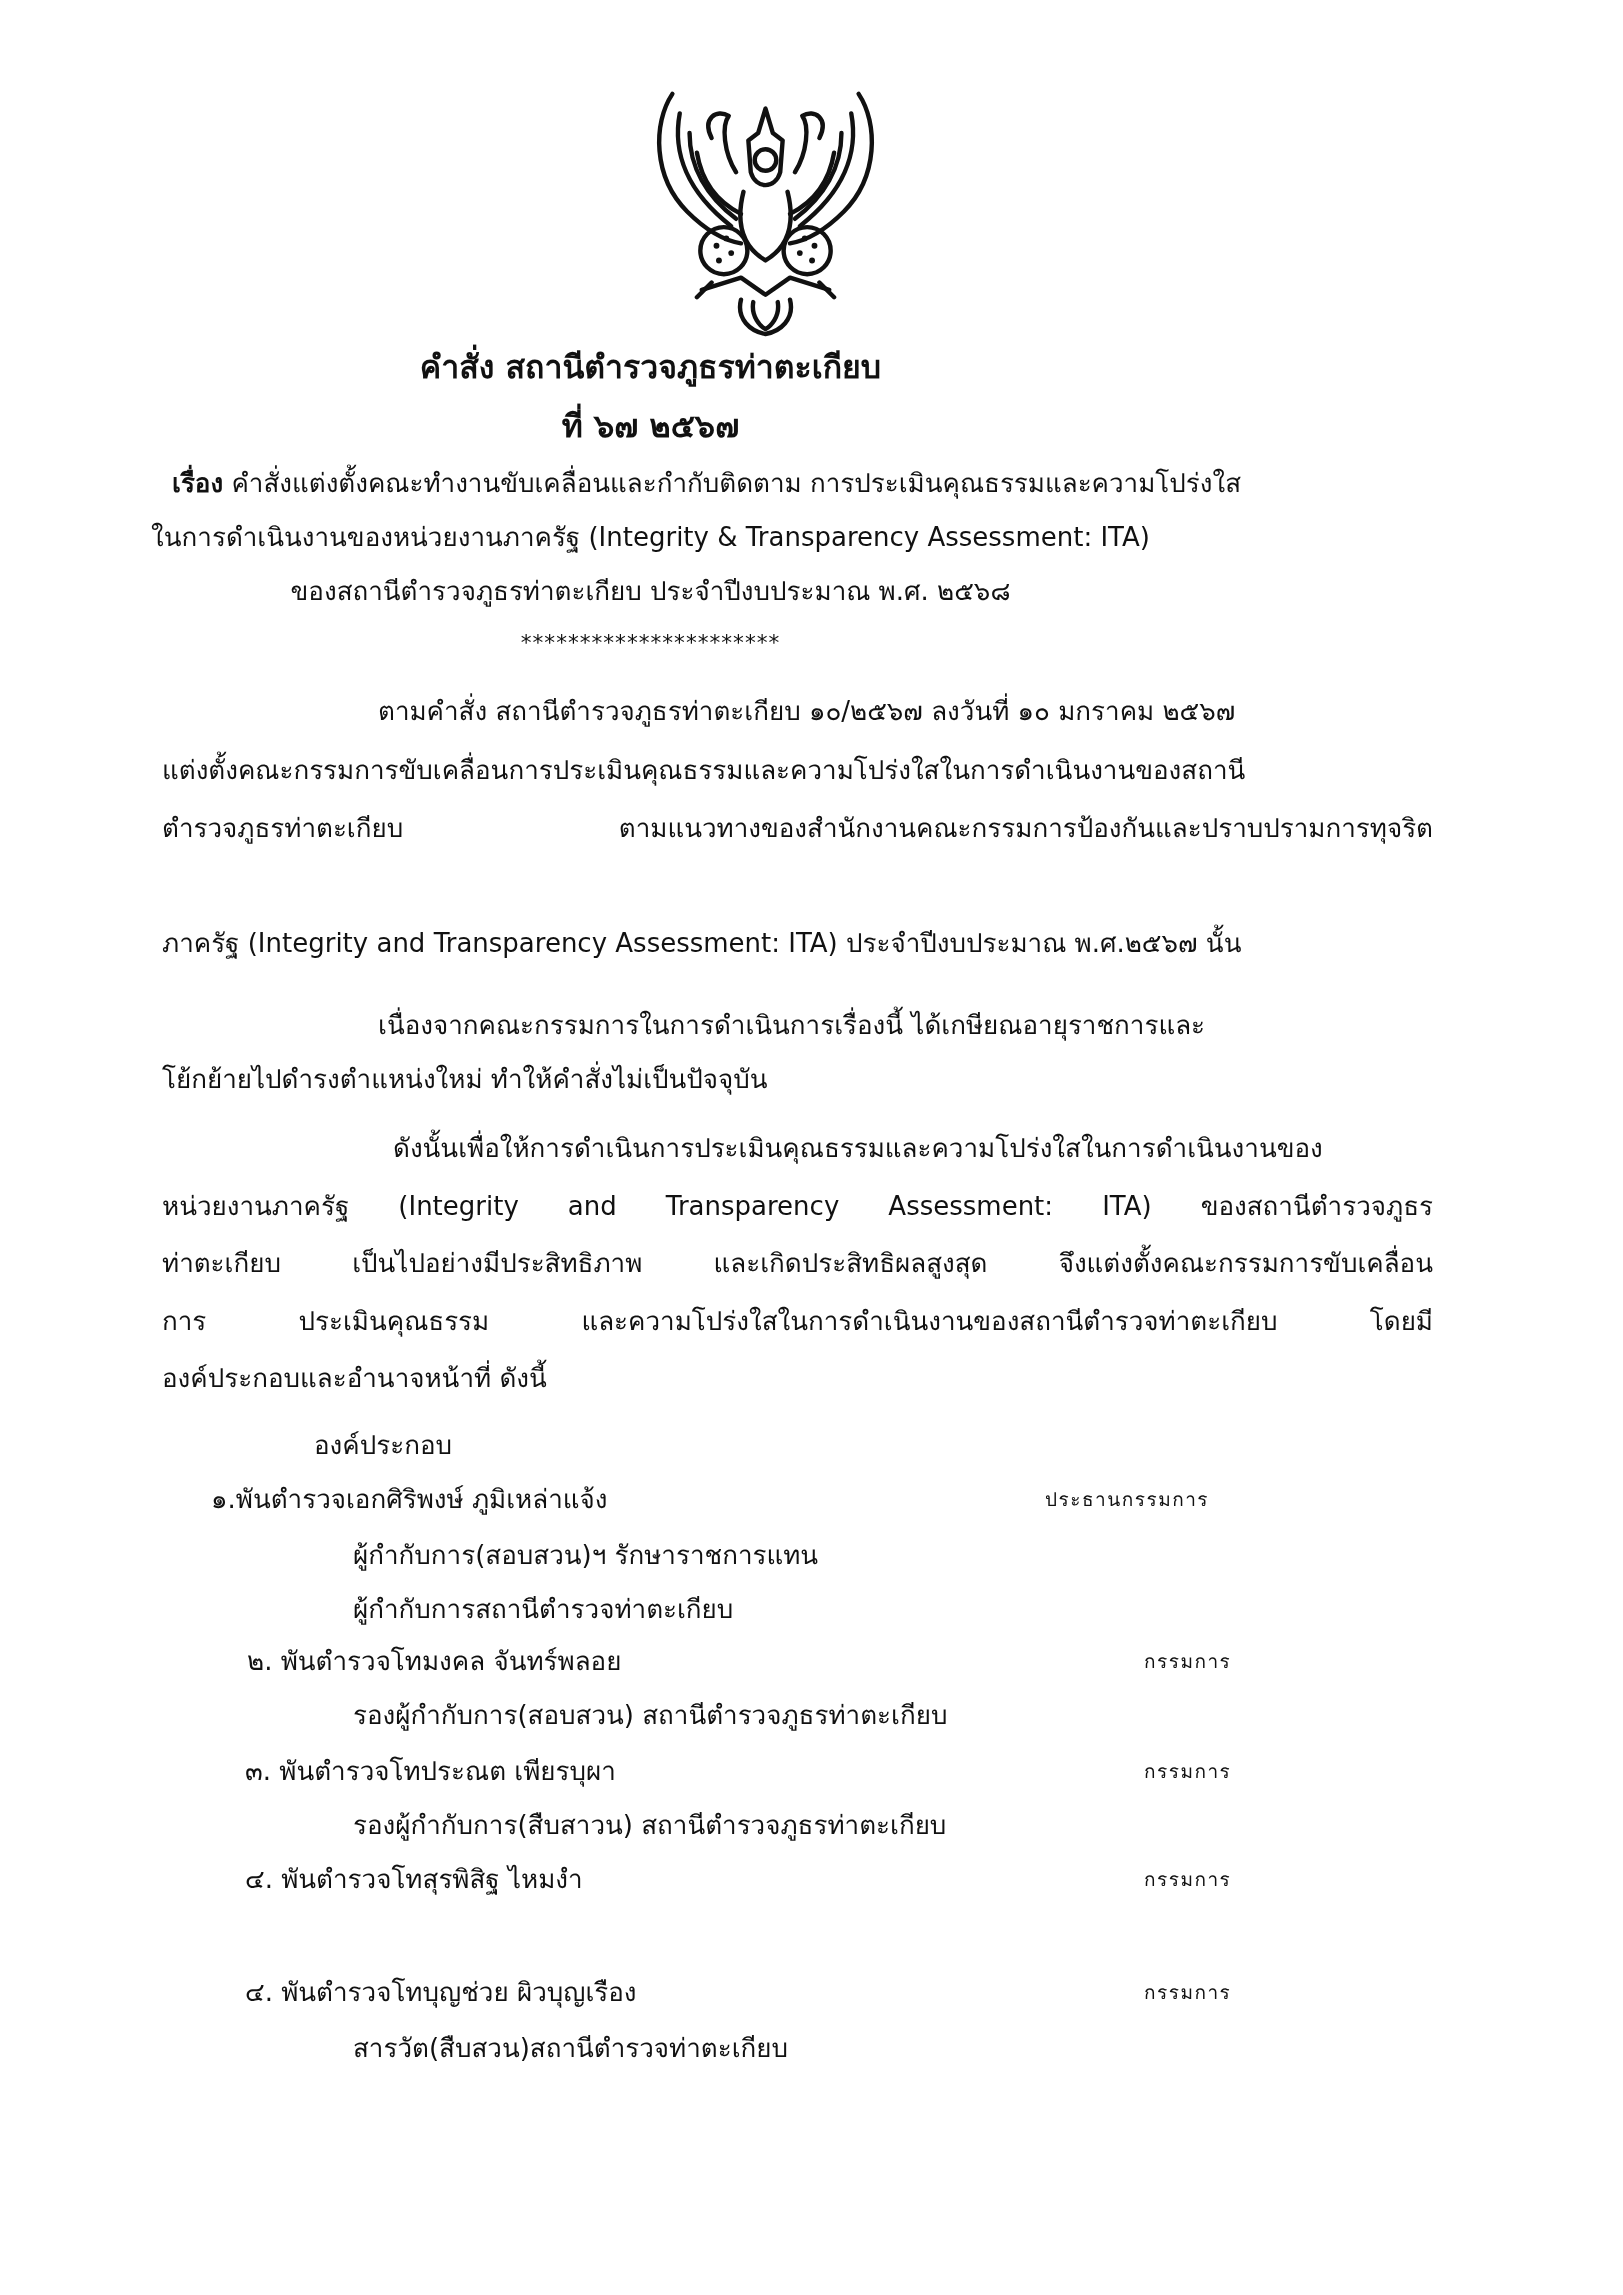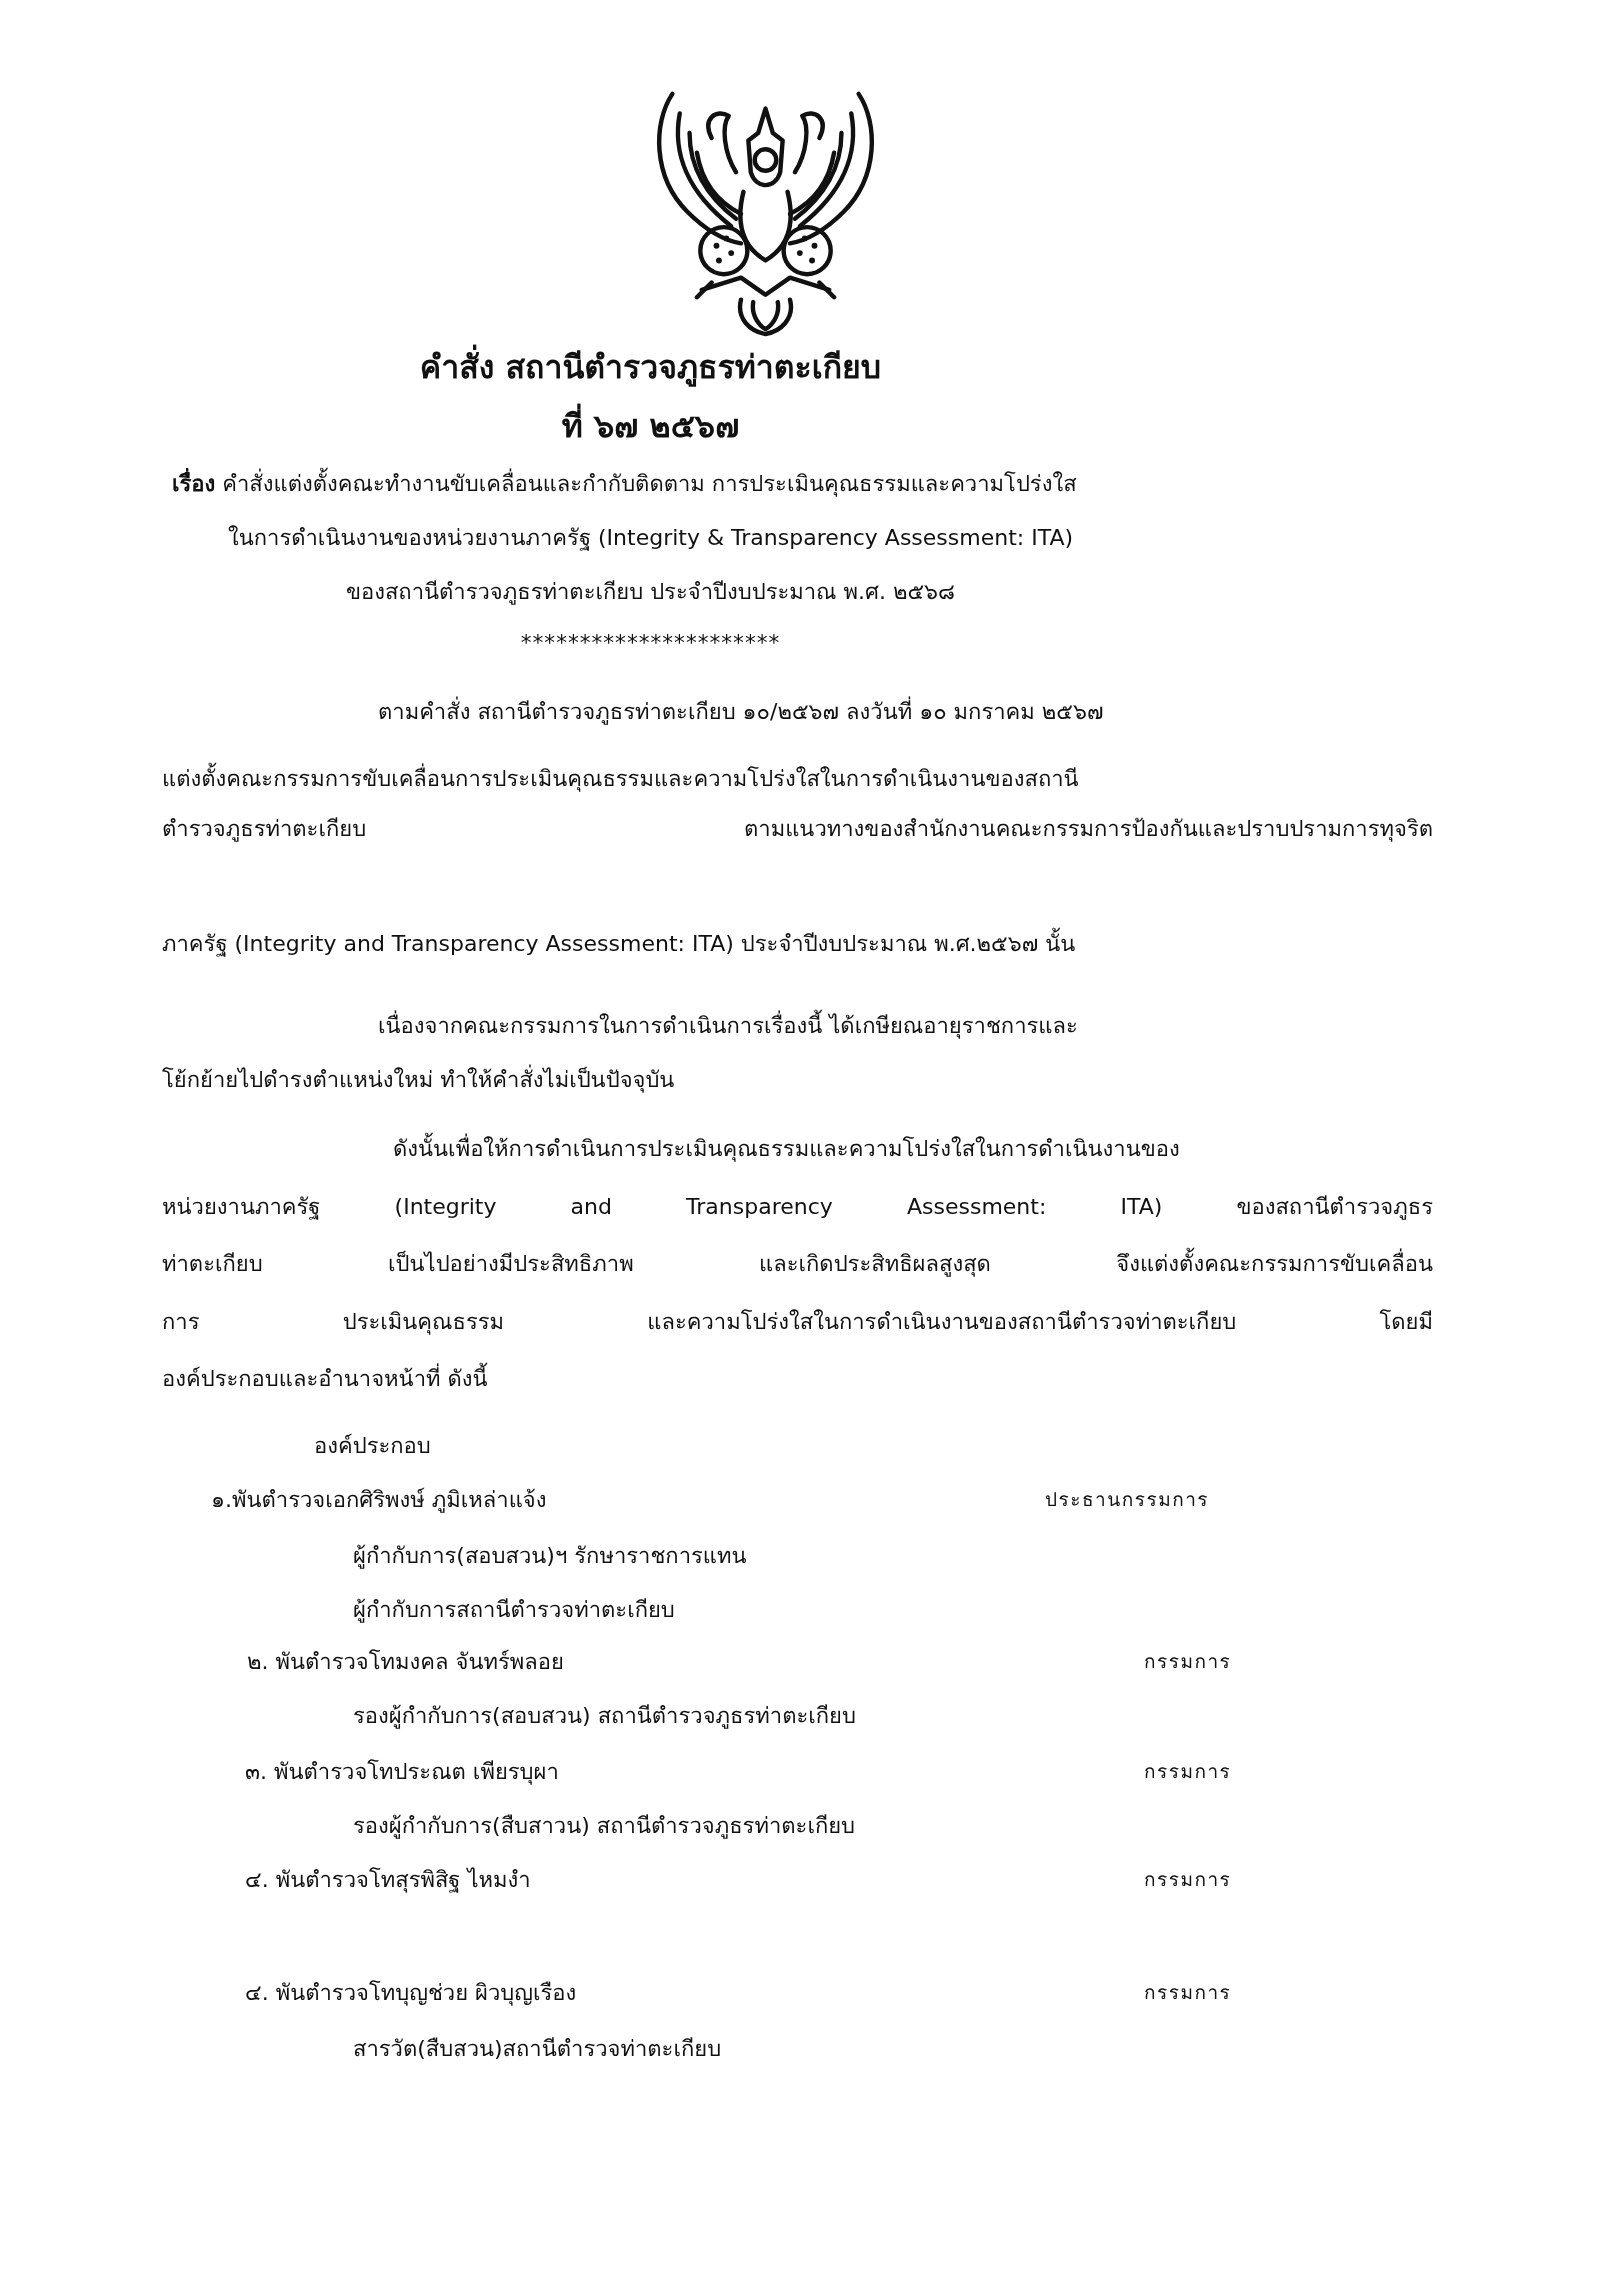--- a/index.html
+++ b/index.html
@@ -1,20 +1,20 @@
 <!DOCTYPE html>
 <html style="font-size:7.9px"><head>
 <meta charset="utf-8">
 <style>
   html, body { margin: 0; padding: 0; background: #ffffff; }
   body { width: 1623px; height: 2295px; position: relative; overflow: hidden;
          font-family: "DejaVu Sans", "Liberation Sans", sans-serif; color: #111; }
   .page { position: absolute; left: 0; top: 0; width: 1623px; height: 2295px; background: #fff; }
   .emblem { position: absolute; left: 643px; top: 79px; width: 245px; height: 260px; }
-  .line { position: absolute; white-space: nowrap; font-size: 22px; line-height: 39px; }
+  .line { position: absolute; white-space: nowrap; font-size: 26px; line-height: 39px; }
   .center { left: 0; width: 1301px; text-align: center; }
   .bold { font-weight: bold; }
   .title { font-size: 32px; }
   .stars { font-size: 21.6px; letter-spacing: 1px; }
   .role { position: absolute; white-space: nowrap; font-size: 19px; line-height: 39px; letter-spacing: 1.5px; }
   .justify { text-align: justify; text-align-last: justify; }
 </style>
 </head>
 <body>
 
@@ -66,21 +66,21 @@
 
   <div class="line" style="left:172px; top:464px;">
     <span class="bold">เรื่อง</span>
     <span>คำสั่งแต่งตั้งคณะทำงานขับเคลื่อนและกำกับติดตาม การประเมินคุณธรรมและความโปร่งใส</span>
   </div>
   <div class="line center" style="top:518px;">ในการดำเนินงานของหน่วยงานภาครัฐ (Integrity &amp; Transparency Assessment: ITA)</div>
   <div class="line center" style="top:572px;">ของสถานีตำรวจภูธรท่าตะเกียบ ประจำปีงบประมาณ พ.ศ. ๒๕๖๘</div>
   <div class="line center stars" style="top:623px;">**********************</div>
 
   <div class="line" style="left:378px; top:692px;">ตามคำสั่ง สถานีตำรวจภูธรท่าตะเกียบ ๑๐/๒๕๖๗ ลงวันที่ ๑๐  มกราคม ๒๕๖๗</div>
-  <div class="line justify" style="left:162px; width:1271px; top:751px;margin-top:8px;">แต่งตั้งคณะกรรมการขับเคลื่อนการประเมินคุณธรรมและความโปร่งใสในการดำเนินงานของสถานี</div>
+  <div class="line justify" style="left:162px; width:1271px; top:751px;">แต่งตั้งคณะกรรมการขับเคลื่อนการประเมินคุณธรรมและความโปร่งใสในการดำเนินงานของสถานี</div>
   <div class="line justify" style="left:162px; width:1271px; top:809px;">ตำรวจภูธรท่าตะเกียบ   ตามแนวทางของสำนักงานคณะกรรมการป้องกันและปราบปรามการทุจริต</div>
   <div class="line" style="left:162px; top:924px;">ภาครัฐ (Integrity and Transparency Assessment: ITA) ประจำปีงบประมาณ พ.ศ.๒๕๖๗ นั้น</div>
 
   <div class="line" style="left:378px; top:1006px;">เนื่องจากคณะกรรมการในการดำเนินการเรื่องนี้ ได้เกษียณอายุราชการและ</div>
   <div class="line" style="left:162px; top:1060px;">โย้กย้ายไปดำรงตำแหน่งใหม่  ทำให้คำสั่งไม่เป็นปัจจุบัน</div>
 
   <div class="line" style="left:393px; top:1129px;">ดังนั้นเพื่อให้การดำเนินการประเมินคุณธรรมและความโปร่งใสในการดำเนินงานของ</div>
   <div class="line justify" style="left:162px; width:1271px; top:1187px;">หน่วยงานภาครัฐ  (Integrity and Transparency Assessment: ITA) ของสถานีตำรวจภูธร</div>
   <div class="line justify" style="left:162px; width:1271px; top:1244px;">ท่าตะเกียบ เป็นไปอย่างมีประสิทธิภาพ และเกิดประสิทธิผลสูงสุด จึงแต่งตั้งคณะกรรมการขับเคลื่อน</div>
   <div class="line justify" style="left:162px; width:1271px; top:1302px;">การ ประเมินคุณธรรม และความโปร่งใสในการดำเนินงานของสถานีตำรวจท่าตะเกียบ โดยมี</div>

